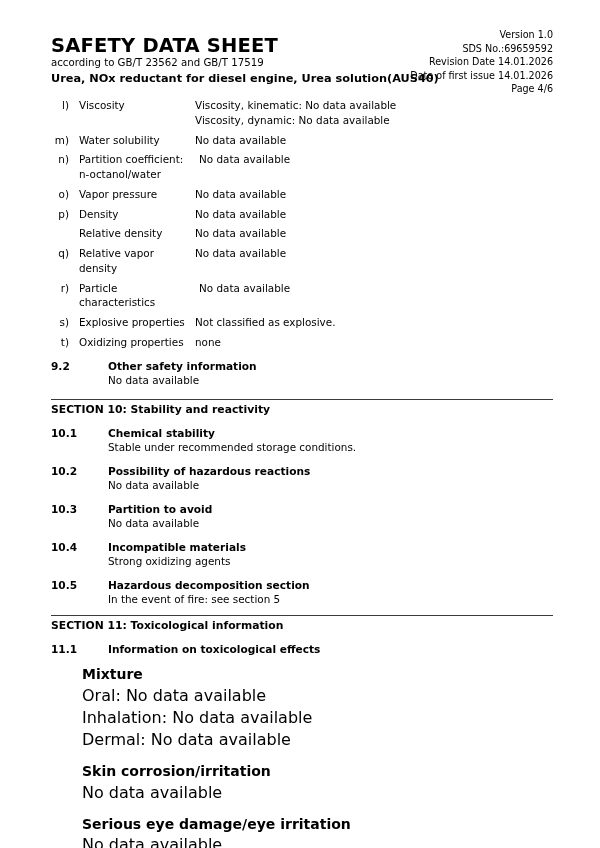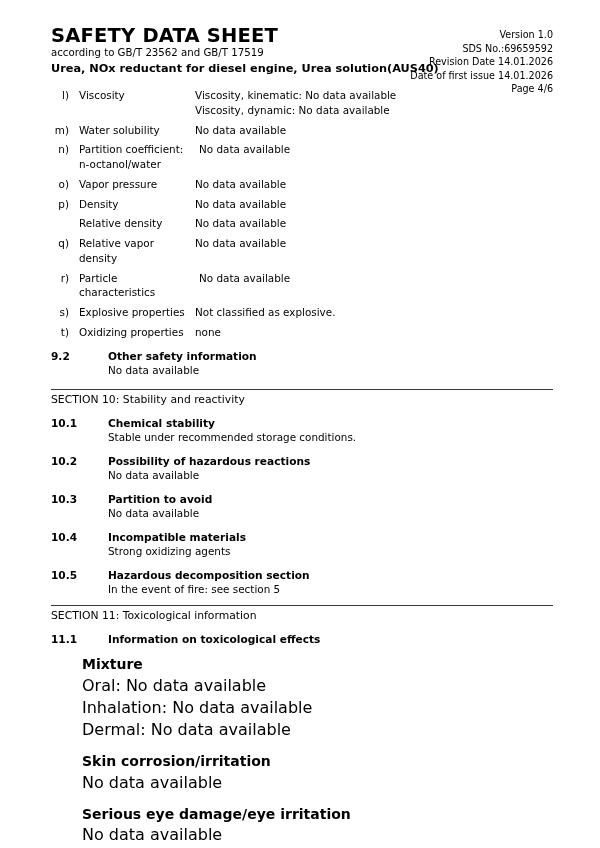--- a/index.html
+++ b/index.html
@@ -18,21 +18,21 @@
   .page {
     position: relative;
     width: 600px;
     height: 848px;
     padding: 0;
   }
 
   
   .header {
     position: relative;
-    padding: 26px 47px 0 51px;
+    padding: 36px 47px 0 51px;
     min-height: 52px;
   }
   .header-left {
     width: 330px;
   }
   .doc-title {
     font-size: 19.5px;
     font-weight: bold;
     letter-spacing: 0.2px;
     line-height: 1.05;
@@ -125,21 +125,21 @@
     line-height: 1.38;
   }
   .subsec-text .tline { display: block; }
 
   
   .section-head {
     margin-top: 11px;
   }
   .section-head .section-title {
     font-size: 10.8px;
-    font-weight: normal;
+    font-weight: bold;
     padding: 2px 40px 0 51px;
     line-height: 1.4;
   }
   .section-head.nogap { margin-top: 8px; }
 
   
   .indent-block {
     padding: 0 47px 0 82px;
   }
   .block-title {

